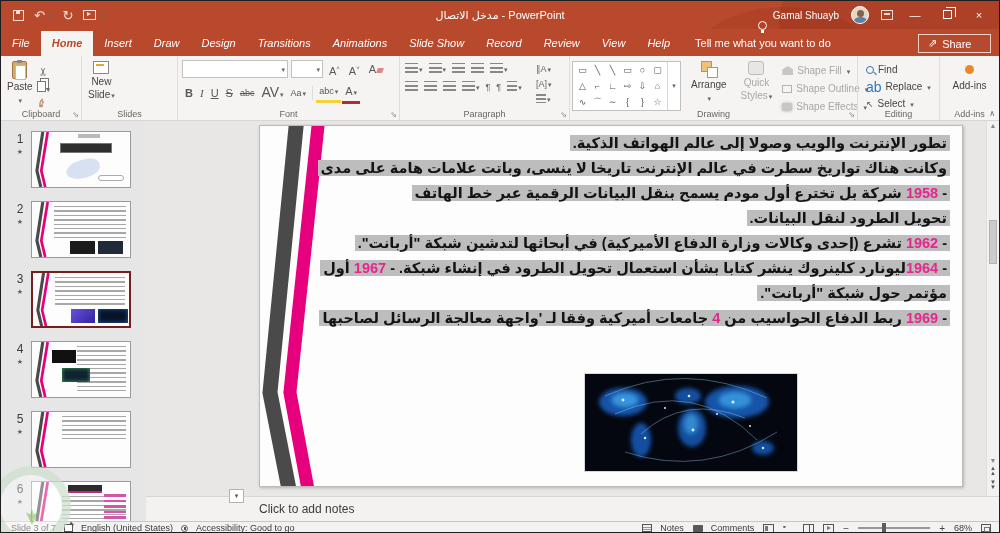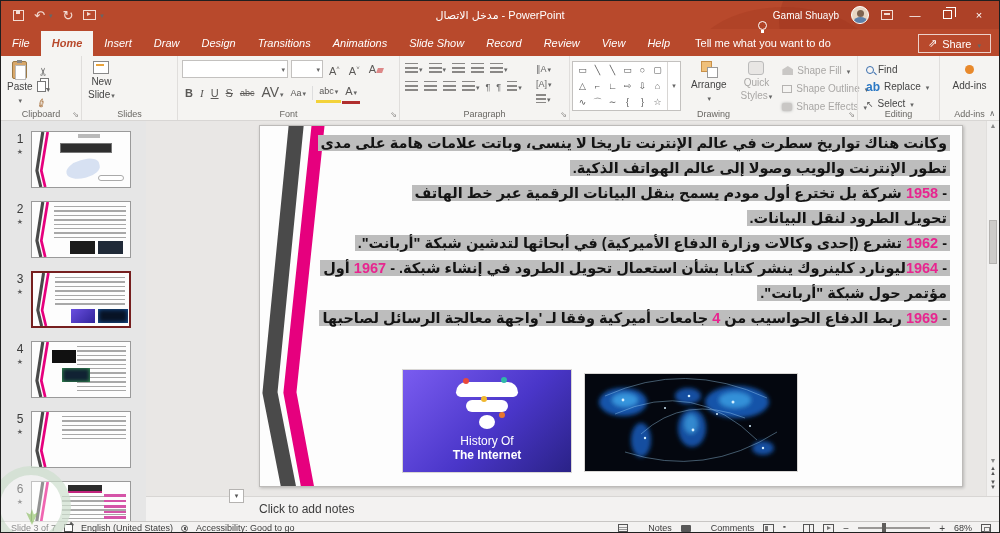--- a/index.html
+++ b/index.html
@@ -73,21 +73,21 @@
   .i-arrange{width:16px;height:16px;position:relative;display:inline-block;}
   .i-arrange::before{content:"";position:absolute;left:0;top:0;width:9px;height:9px;background:#f0c07a;border:1px solid #c89048;}
   .i-arrange::after{content:"";position:absolute;left:6px;top:6px;width:9px;height:9px;background:#fff;border:1px solid #999;}
   .i-qstyle{width:16px;height:14px;border:1px solid #bbb;border-radius:3px;background:#e8e6e4;display:inline-block;}
   .disabled{color:#a9a7a5;}
   .i-fill{width:11px;height:9px;background:#c9c7c5;display:inline-block;clip-path:polygon(0 40%,50% 0,100% 40%,100% 100%,0 100%);}
   .i-outline{width:10px;height:8px;border:1.5px solid #b5b3b1;display:inline-block;}
   .i-effects{width:10px;height:8px;background:#c9c7c5;border-radius:2px;display:inline-block;box-shadow:0 0 3px #aaa;}
   .i-find{width:8px;height:8px;border:1.4px solid #3b6fae;border-radius:50%;position:relative;display:inline-block;}
   .i-find::after{content:"";position:absolute;left:6px;top:6px;width:4px;height:1.4px;background:#3b6fae;transform:rotate(45deg);}
-  .i-replace{font-size:12px;color:#2b78c4;font-weight:bold;}
+  .i-replace{font-size:14px;color:#2b78c4;font-weight:normal;}
   .i-select{font-size:9px;color:#555;}
   .i-addin-dot{width:9px;height:9px;border-radius:50%;background:#e8892c;display:inline-block;}
   .collapse-rib{position:absolute;right:4px;bottom:2px;font-size:8px;color:#666;}
   
   .content{display:flex;height:400px;}
   .thumbpane{width:145px;background:#e6e6e6;flex:none;padding-top:10px;overflow:hidden;position:relative;}
   .thumbrow{display:flex;margin:0 0 13px 8px;height:57px;}
   .thumbmeta{width:22px;flex:none;display:flex;flex-direction:column;align-items:center;gap:2px;padding-top:1px;}
   .tnum{font-size:12px;color:#3b3b3b;}
   .tstar{font-size:7px;color:#5a5a5a;}
@@ -149,21 +149,21 @@
   .statusbar{height:13px;background:#f3f2f1;border-top:1px solid #c8c6c4;display:flex;align-items:center;font-size:9px;color:#3b3b3b;padding:0 4px;position:relative;}
   .sb-left{display:flex;align-items:center;gap:8px;padding-left:6px;}
   .i-lang{width:9px;height:8px;border:1px solid #555;display:inline-block;position:relative;background:#fff;}
   .i-lang::after{content:"";position:absolute;right:-2px;top:-2px;width:4px;height:1.5px;background:#555;transform:rotate(45deg);}
   .i-access{width:7px;height:7px;border:1px solid #555;border-radius:50%;display:inline-block;position:relative;}
   .i-access::after{content:"";position:absolute;left:2px;top:1px;width:1.5px;height:3.5px;background:#555;}
   .sb-right{margin-left:auto;display:flex;align-items:center;gap:9px;padding-right:4px;}
   .i-notes{width:10px;height:8px;border:1px solid #555;display:inline-block;background:repeating-linear-gradient(to bottom,transparent 0 1.5px,#999 1.5px 2.5px);}
   .i-comment{width:10px;height:7px;background:#595959;border-radius:1px;position:relative;display:inline-block;}
   .i-comment::after{content:"";position:absolute;left:1px;bottom:-3px;border-top:3px solid #595959;border-right:3px solid transparent;}
-  .sb-item{display:flex;align-items:center;gap:20px;}
+  .sb-item{display:flex;align-items:center;gap:8px;}
   .vicon{width:11px;height:9px;border:1px solid #555;display:inline-block;position:relative;}
   .vicon.normal::after{content:"";position:absolute;left:1px;top:1px;width:2.5px;height:5px;background:#777;}
   .vicon.sorter{border:none;background:#555;clip-path:polygon(0 0,45% 0,45% 45%,0 45%);box-shadow:6px 0 0 #555,0 5px 0 #555,6px 5px 0 #555;width:5px;height:4px;margin-right:6px;}
   .vicon.reading::after{content:"";position:absolute;left:4.5px;top:0;width:1px;height:7px;background:#555;}
   .vicon.show::after{content:"";position:absolute;left:3px;top:1px;border-left:4px solid #777;border-top:2.5px solid transparent;border-bottom:2.5px solid transparent;}
   .zoomtrack{width:72px;height:2px;background:#9a9896;position:relative;display:inline-block;}
   .zoomthumb{position:absolute;left:24px;top:-4px;width:4px;height:10px;background:#5f5d5b;}
   .i-fit{width:10px;height:8px;border:1px solid #555;display:inline-block;position:relative;}
   .i-fit::after{content:"";position:absolute;left:2px;top:1.5px;width:4px;height:3px;border:1px solid #777;}
   .zoomsign{font-size:10px;color:#444;}
@@ -528,44 +528,29 @@
       </div>
 
     <div class="slideregion">
       <div class="slidearea">
         <div class="slide">
           <svg class="schev" viewBox="0 0 704 362" preserveAspectRatio="none">
             <polyline points="37,-8 10,268 30,370" fill="none" stroke="#4a4a4a" stroke-width="15"></polyline>
             <polyline points="59,-8 30,268 49,370" fill="none" stroke="#e6007e" stroke-width="13"></polyline>
           </svg>
           <div class="slide-text" id="slide-lines">
+              <div class="sline" dir="rtl"><span class="hl"><span>تطور الإنترنت والويب وصولا إلى عالم الهواتف الذكية.</span></span></div>
               <div class="sline" dir="rtl"><span class="hl"><span>وكانت هناك تواريخ سطرت في عالم الإنترنت تاريخا لا ينسى، وباتت علامات هامة على مدى</span></span></div>
-              <div class="sline" dir="rtl"><span class="hl"><span>تطور الإنترنت والويب وصولا إلى عالم الهواتف الذكية.</span></span></div>
               <div class="sline" dir="rtl"><span class="hl"><span>- </span><span class="accent">1958</span><span> شركة بل تخترع أول مودم يسمح بنقل البيانات الرقمية عبر خط الهاتف</span></span></div>
               <div class="sline" dir="rtl"><span class="hl"><span>تحويل الطرود لنقل البيانات.</span></span></div>
               <div class="sline" dir="rtl"><span class="hl"><span>- </span><span class="accent">1962</span><span> تشرع (إحدى وكالات وزارة الدفاع الأميركية) في أبحاثها لتدشين شبكة "أربانت".</span></span></div>
               <div class="sline" dir="rtl"><span class="hl"><span>- </span><span class="accent">1964</span><span>ليونارد كلينروك ينشر كتابا بشأن استعمال تحويل الطرود في إنشاء شبكة. - </span><span class="accent">1967</span><span> أول</span></span></div>
               <div class="sline" dir="rtl"><span class="hl"><span>مؤتمر حول شبكة "أربانت".</span></span></div>
               <div class="sline" dir="rtl"><span class="hl"><span>- </span><span class="accent">1969</span><span> ربط الدفاع الحواسيب من </span><span class="accent">4</span><span> جامعات أميركية وفقا لـ 'واجهة معالجة الرسائل لصاحبها</span></span></div>
             </div>
-          <div class="img1">
-            <div class="wifi">
-              <i class="a1"></i>
-                <i class="a2"></i>
-                <i class="a3"></i>
-              <b class="p1"></b>
-                <b class="p2"></b>
-                <b class="p3"></b>
-                <b class="p4"></b>
-            </div>
-            <div class="img1-cap">
-              <div>History Of</div>
-              <div class="l2">The Internet</div>
-            </div>
-          </div>
           <div class="img2">
             <svg width="212" height="97" viewBox="0 0 212 97">
               <defs>
                   <filter id="bl">
                     <feGaussianBlur stdDeviation="2.2"></feGaussianBlur>
                   </filter>
                 </defs>
               <g filter="url(#bl)">
                 <ellipse cx="38" cy="28" rx="24" ry="14" fill="#1760c4" opacity="0.85"></ellipse>
                 <ellipse cx="56" cy="66" rx="10" ry="17" fill="#1760c4" opacity="0.8"></ellipse>

